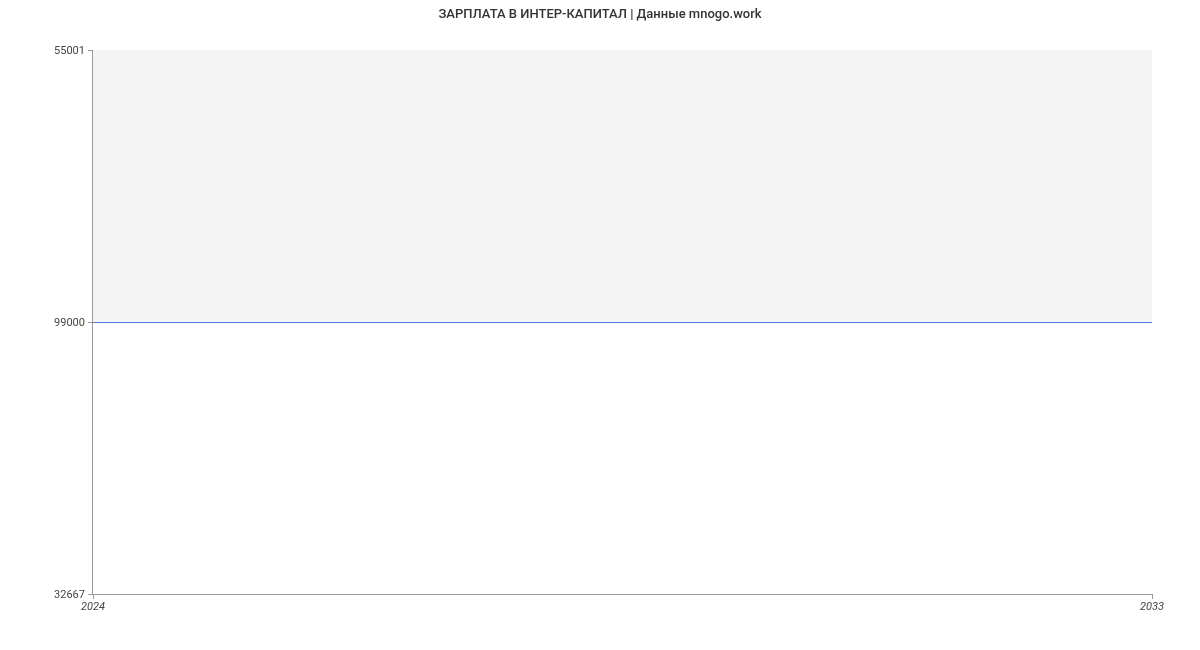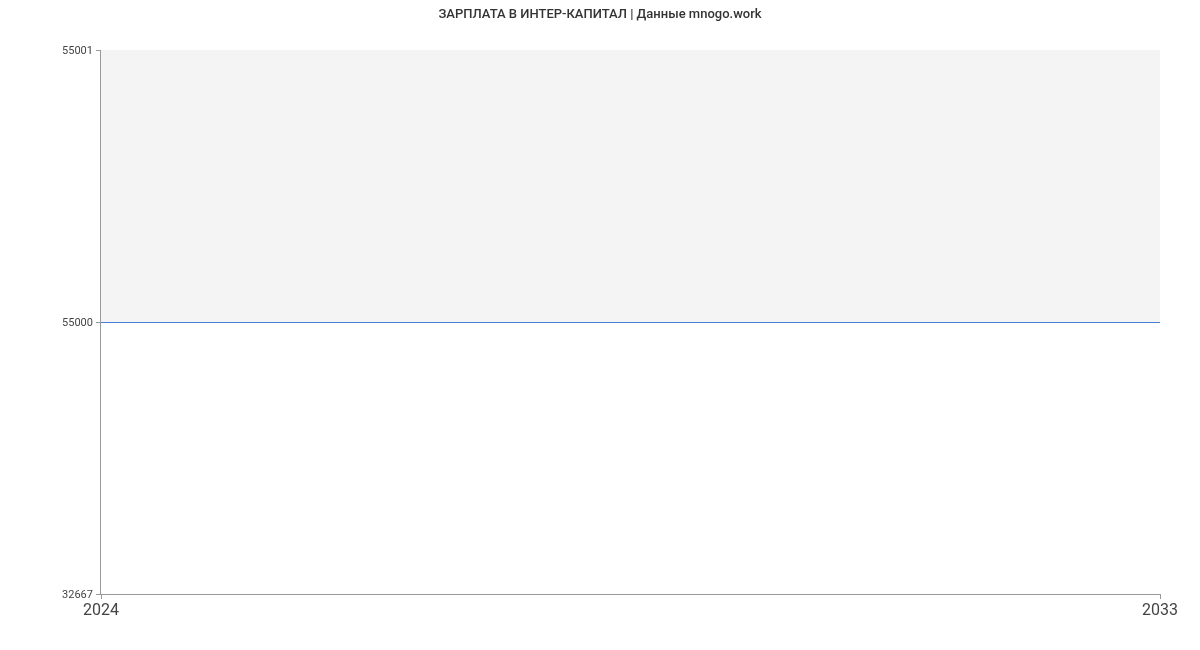--- a/index.html
+++ b/index.html
@@ -12,21 +12,21 @@
     }
     .title {
       text-align: center;
       font-size: 13px;
       color: #333;
       padding-top: 6px;
       font-weight: 500;
     }
     .chart-wrap {
       position: absolute;
-      left: 100px;
+      left: 92px;
       top: 50px;
       width: 1060px;
       height: 545px;
     }
     .plot-area {
       position: absolute;
       left: 0;
       top: 0;
       width: 100%;
       height: 100%;
@@ -55,24 +55,25 @@
       margin-right: 8px;
       font-size: 11px;
       color: #444;
       transform: translateY(-50%);
       white-space: nowrap;
     }
     .x-tick {
       position: absolute;
       top: 100%;
       margin-top: 6px;
-      font-size: 16px;
+      font-size: 11px;
       color: #444;
       transform: translateX(-50%);
       white-space: nowrap;
+      font-style: italic;
     }
     .tick-mark-y {
       position: absolute;
       right: 100%;
       width: 5px;
       height: 1px;
       background: #999;
     }
     .tick-mark-x {
       position: absolute;
@@ -90,21 +91,21 @@
 <div class="chart-wrap">
   <div class="plot-area">
     <div class="shaded"></div>
     <div class="data-line"></div>
 
     <span class="tick-mark-y" style="top:0%"></span>
     <span class="tick-mark-y" style="top:50%"></span>
     <span class="tick-mark-y" style="top:100%"></span>
 
     <span class="y-tick" style="top:0%">55001</span>
-    <span class="y-tick" style="top:50%">55000</span>
+    <span class="y-tick" style="top:50%">99000</span>
     <span class="y-tick" style="top:100%">32667</span>
 
     <span class="tick-mark-x" style="left:0%"></span>
     <span class="tick-mark-x" style="left:100%"></span>
 
     <span class="x-tick" style="left:0%">2024</span>
     <span class="x-tick" style="left:100%">2033</span>
   </div>
 </div>
 

